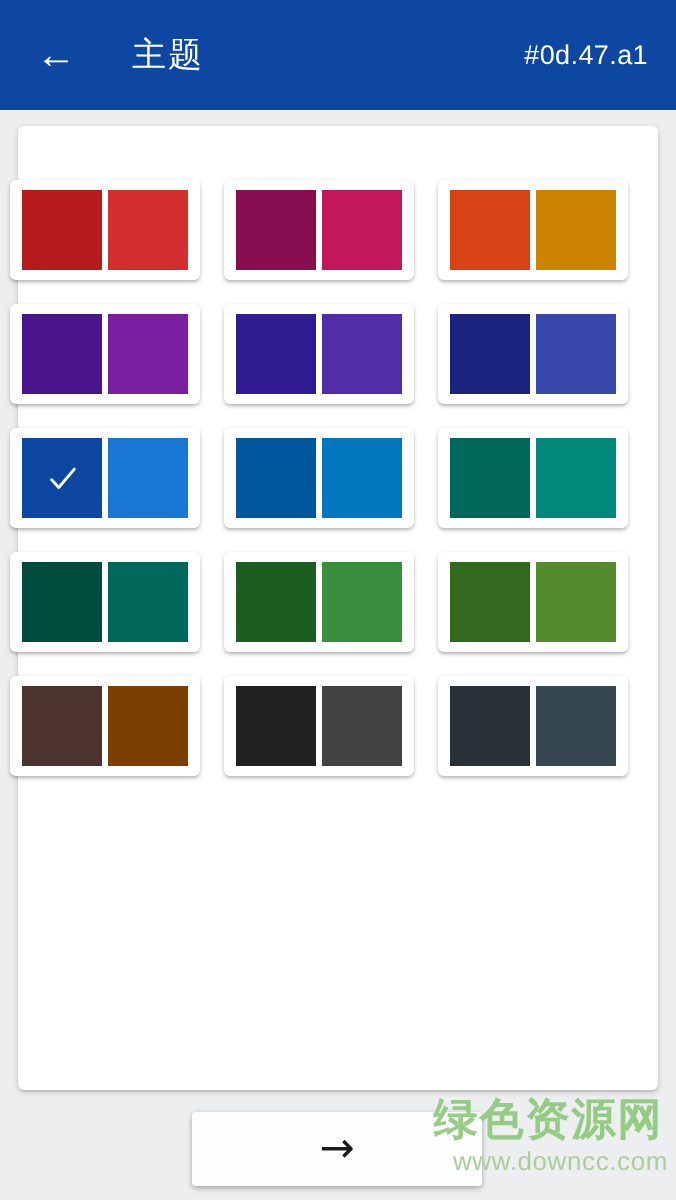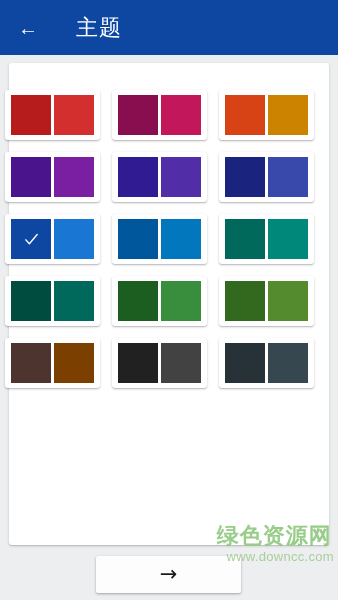--- a/index.html
+++ b/index.html
@@ -35,22 +35,22 @@
     justify-content: center;
     color: #ffffff;
     font-size: 20px;
     line-height: 1;
     flex: 0 0 auto;
     cursor: pointer;
   }
 
   #app-title {
     color: #ffffff;
-    font-size: 22px;
-    margin-left: 36px;
+    font-size: 17px;
+    margin-left: 26px;
     letter-spacing: 1px;
     white-space: nowrap;
   }
 
   #app-code {
     margin-left: auto;
     color: #ffffff;
     font-size: 13.5px;
     letter-spacing: 0.2px;
     white-space: nowrap;
@@ -133,21 +133,21 @@
     color: #1a1a1a;
     font-size: 21px;
     line-height: 1;
     font-family: "DejaVu Sans", sans-serif;
   }
 
   
   #watermark {
     position: absolute;
     right: 4px;
-    top: 524px;
+    top: 548px;
     text-align: center;
     pointer-events: none;
     user-select: none;
   }
 
   #watermark-title {
     color: #8fc97e;
     font-size: 22px;
     font-weight: bold;
     letter-spacing: 1px;
@@ -165,20 +165,21 @@
   }
 </style>
 </head>
 <body>
 
 <div id="app-bar">
   <div id="back-button">
     <span>←</span>
   </div>
   <div id="app-title">主题</div>
+  <div id="app-code">#0d.47.a1</div>
 </div>
 
 <div id="theme-card"></div>
 
 <div id="swatch-grid">
     <div class="swatch-row">
       <div class="swatch-pair">
         <div class="swatch left" style="background: rgb(183, 28, 28);"></div>
         <div class="swatch right" style="background: rgb(211, 47, 47);"></div>
       </div>

